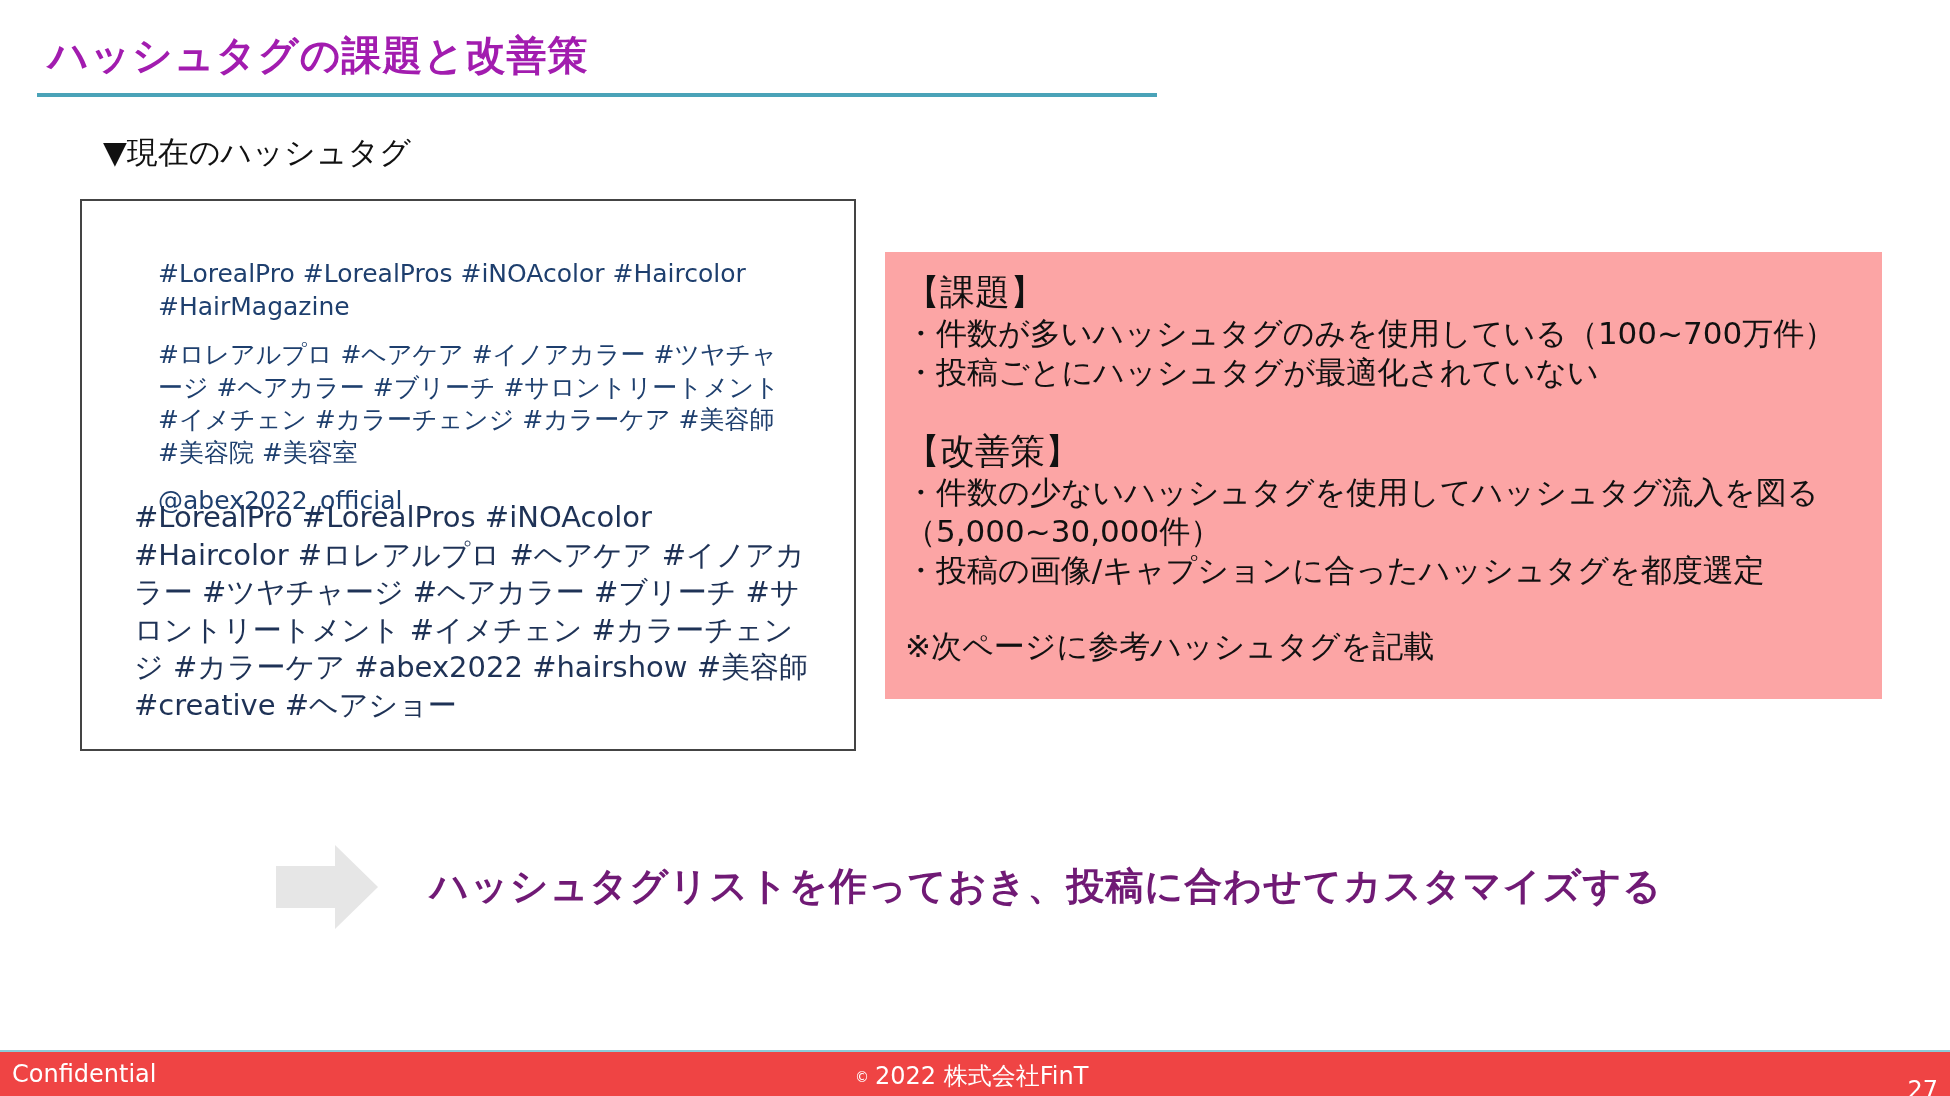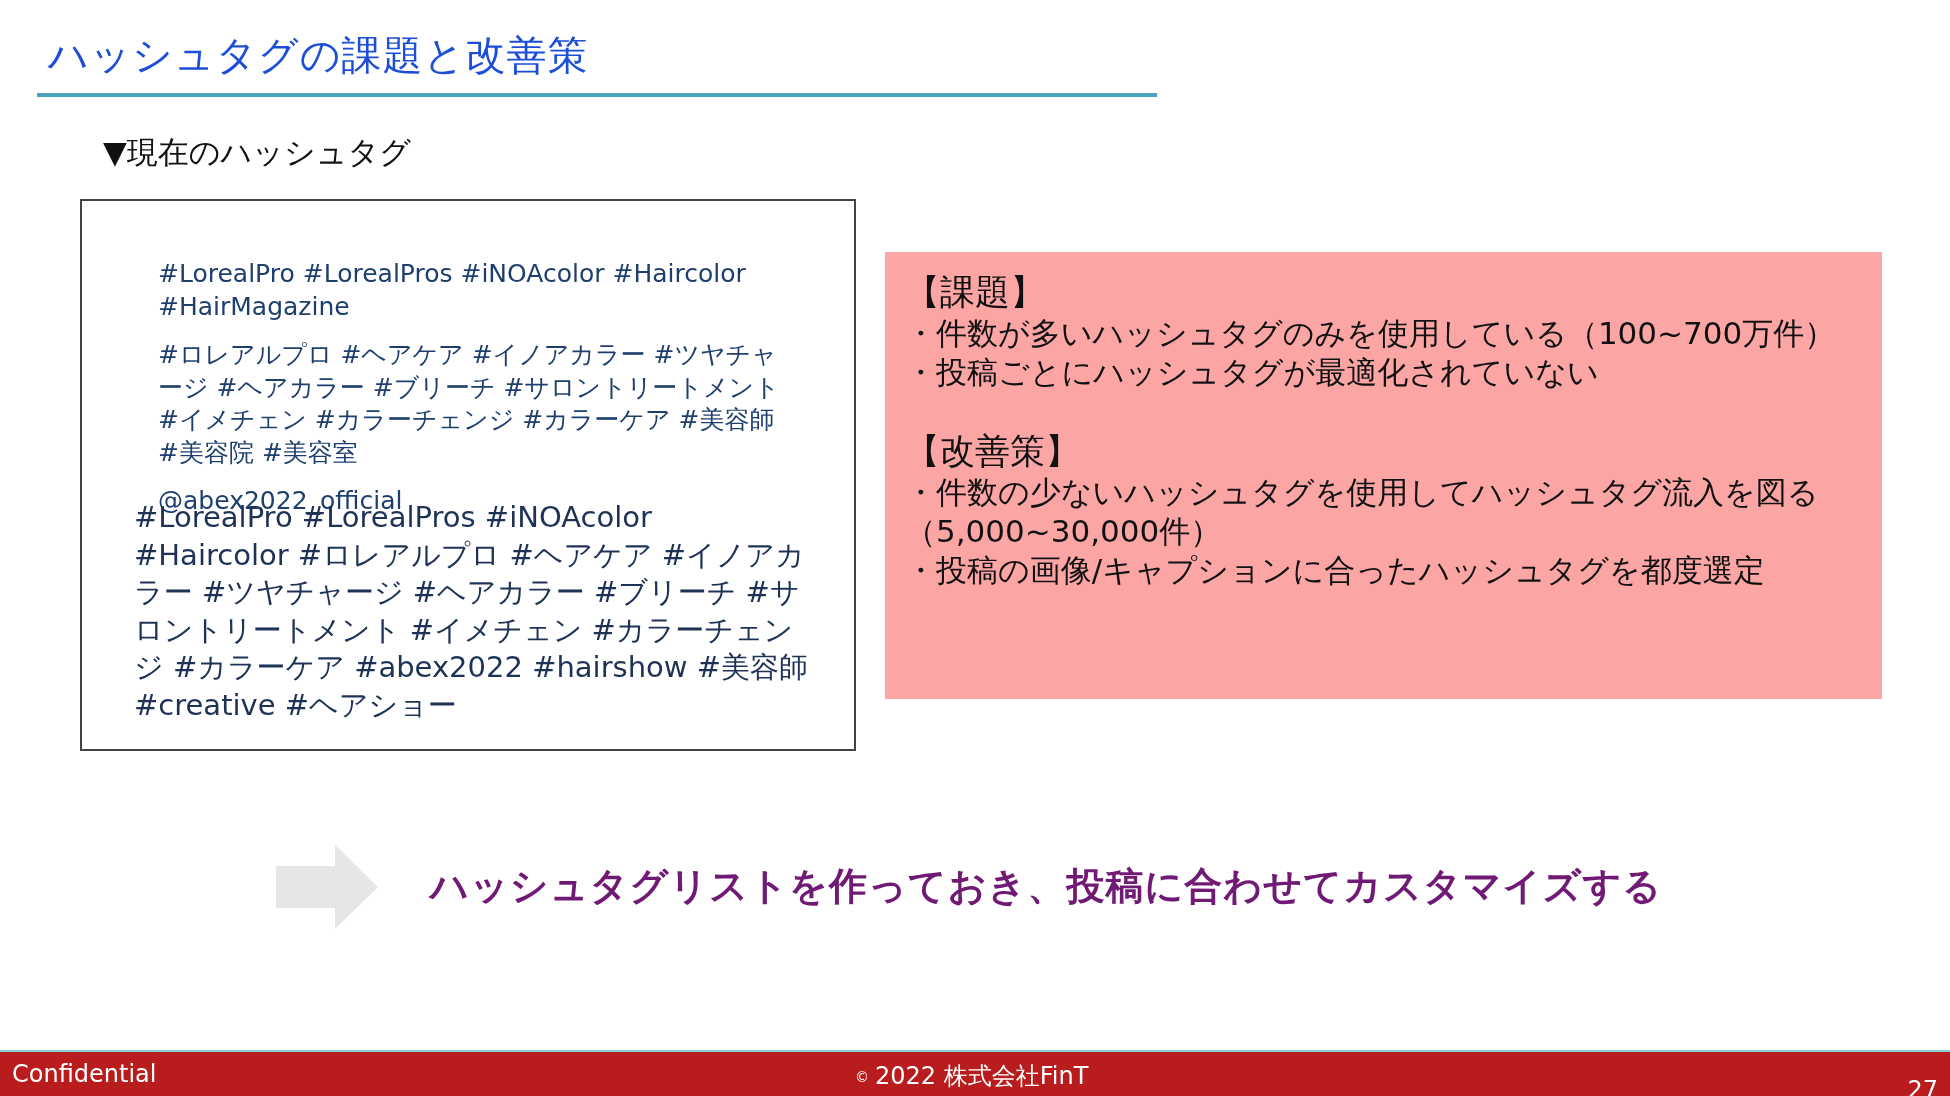--- a/index.html
+++ b/index.html
@@ -4,21 +4,21 @@
 <style>
   html, body { margin:0; padding:0; }
   body {
     width:1950px; height:1096px; position:relative; overflow:hidden;
     background:#ffffff;
     font-family:"DejaVu Sans", "Liberation Sans", sans-serif;
     color:#222;
   }
   .title {
     position:absolute; left:48px; top:28px;
-    font-size:40px; font-weight:normal; color:#1d4ed8; letter-spacing:1px;
+    font-size:40px; font-weight:bold; color:#a21caf; letter-spacing:1px;
     white-space:nowrap;
   }
   .title-rule {
     position:absolute; left:37px; top:93px; width:1120px; height:4px;
     background:#4aa3b8;
   }
   .current-label {
     position:absolute; left:103px; top:132px;
     font-size:31px; color:#111; white-space:nowrap;
   }
@@ -49,21 +49,21 @@
   .arrow {
     position:absolute; left:276px; top:845px; width:102px; height:84px;
   }
   .conclusion {
     position:absolute; left:430px; top:861px;
     font-size:38px; font-weight:bold; color:#701a75; white-space:nowrap;
     letter-spacing:1px;
   }
   .footer {
     position:absolute; left:0; top:1050px; width:1950px; height:46px;
-    background:#b91c1c; border-top:2px solid #8ccbd8; box-sizing:border-box;
+    background:#ef4444; border-top:2px solid #8ccbd8; box-sizing:border-box;
     color:#ffffff; font-size:24px;
   }
   .footer .left { position:absolute; left:12px; top:8px; }
   .footer .center { position:absolute; left:855px; top:8px; white-space:nowrap; }
   .footer .center .copy { font-size:14px; vertical-align:middle; margin-right:6px; }
   .footer .right { position:absolute; right:12px; top:24px; }
 </style>
 </head>
 <body>
 
@@ -85,20 +85,21 @@
   <div class="content">
     <p class="head">【課題】</p>
     <p>・件数が多いハッシュタグのみを使用している（100~700万件）</p>
     <p>・投稿ごとにハッシュタグが最適化されていない</p>
     <div class="spacer"></div>
     <p class="head">【改善策】</p>
     <p>・件数の少ないハッシュタグを使用してハッシュタグ流入を図る</p>
     <p>（5,000~30,000件）</p>
     <p>・投稿の画像/キャプションに合ったハッシュタグを都度選定</p>
     <div class="spacer"></div>
+    <p>※次ページに参考ハッシュタグを記載</p>
   </div>
 </div>
 
 <svg class="arrow" viewBox="0 0 102 84">
   <polygon points="0,21 59,21 59,0 102,42 59,84 59,63 0,63" fill="#e6e6e6"></polygon>
 </svg>
 <div class="conclusion">ハッシュタグリストを作っておき、投稿に合わせてカスタマイズする</div>
 
 <div class="footer">
   <span class="left">Confidential</span>

